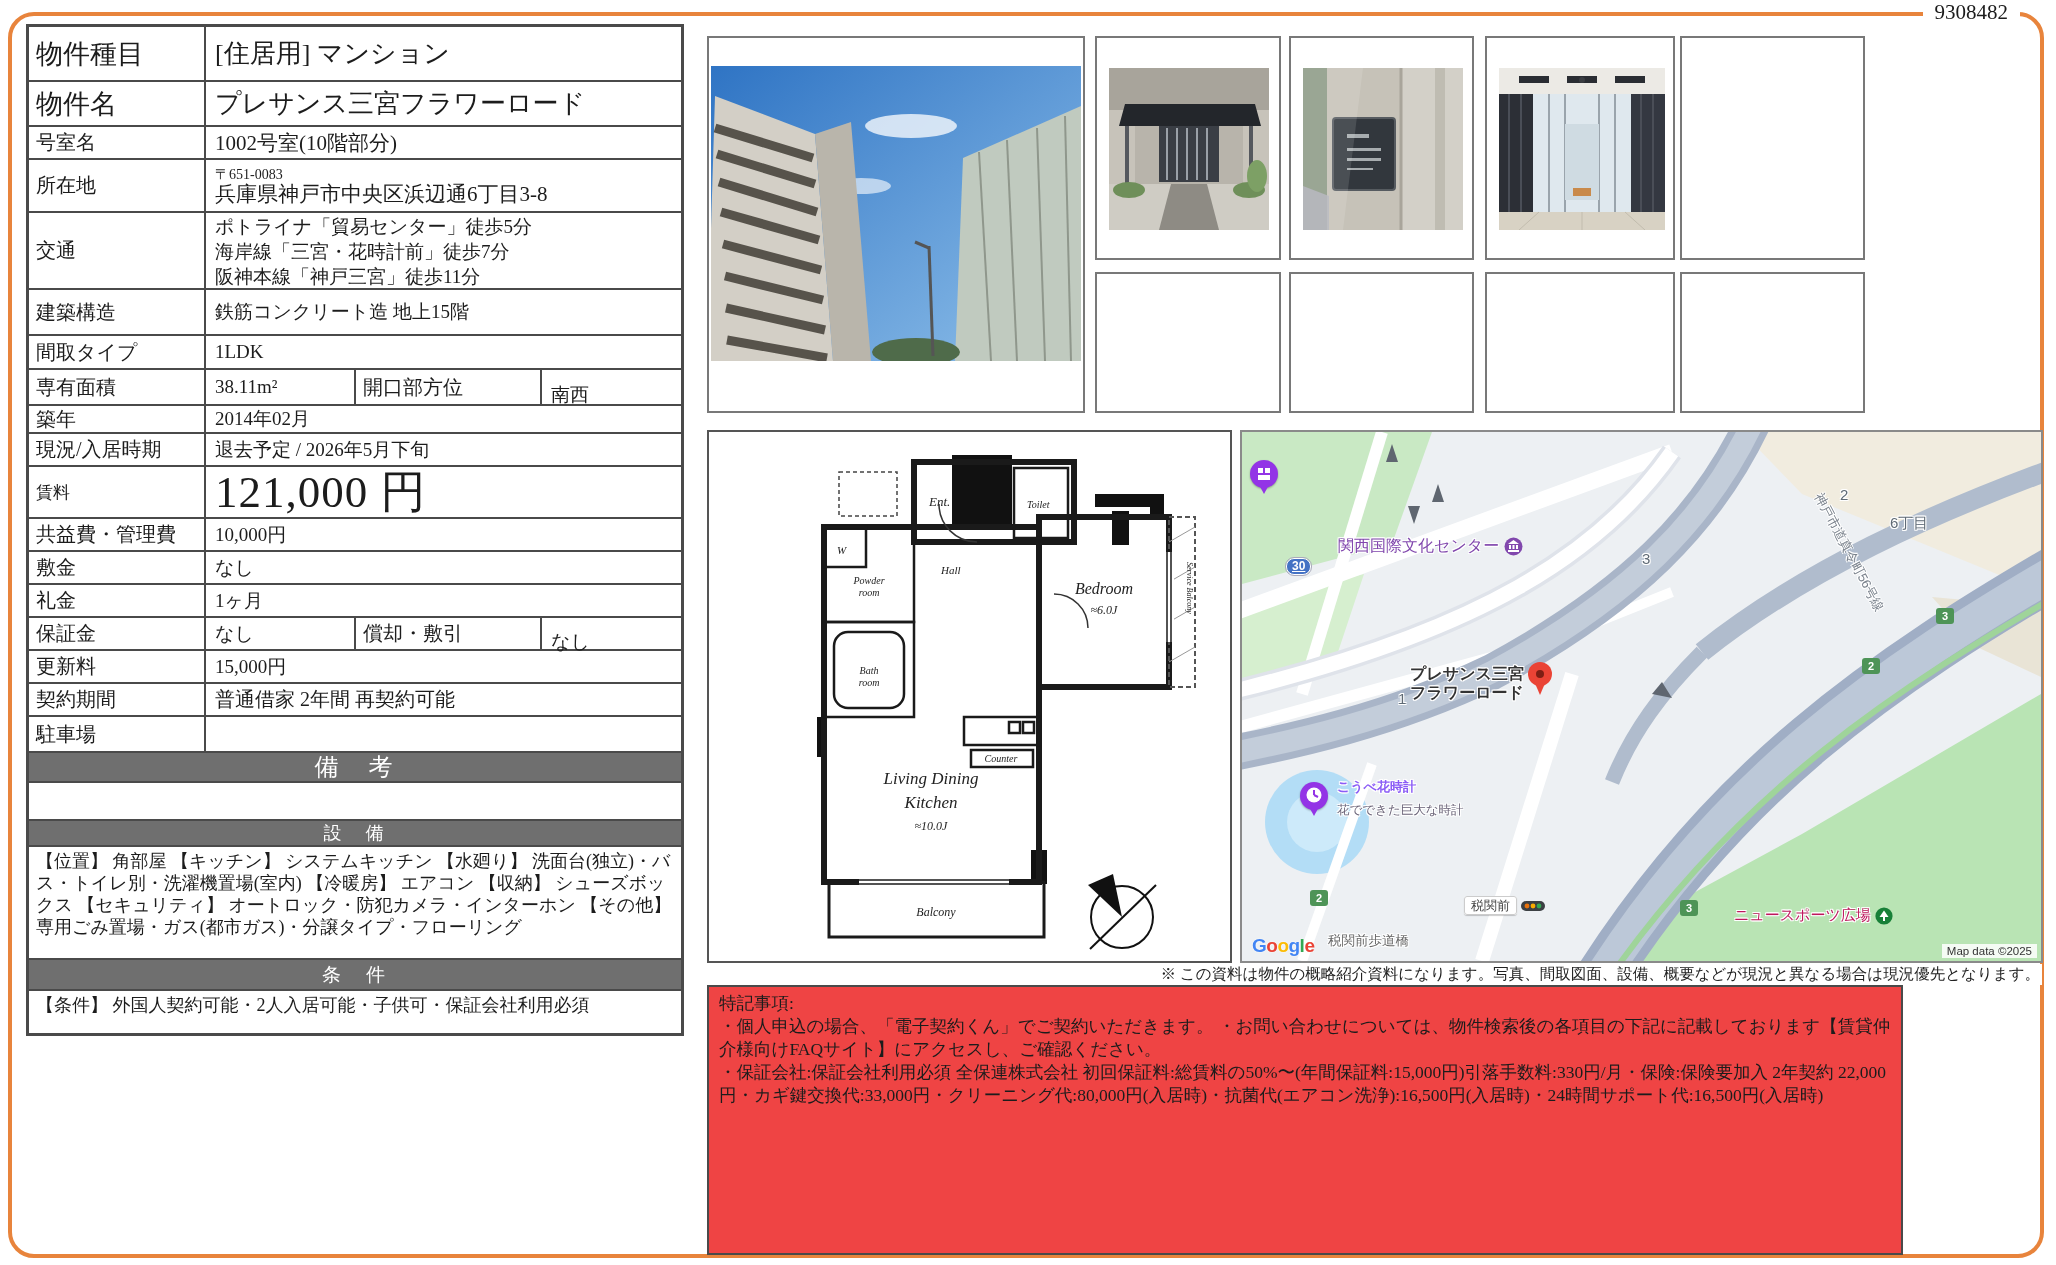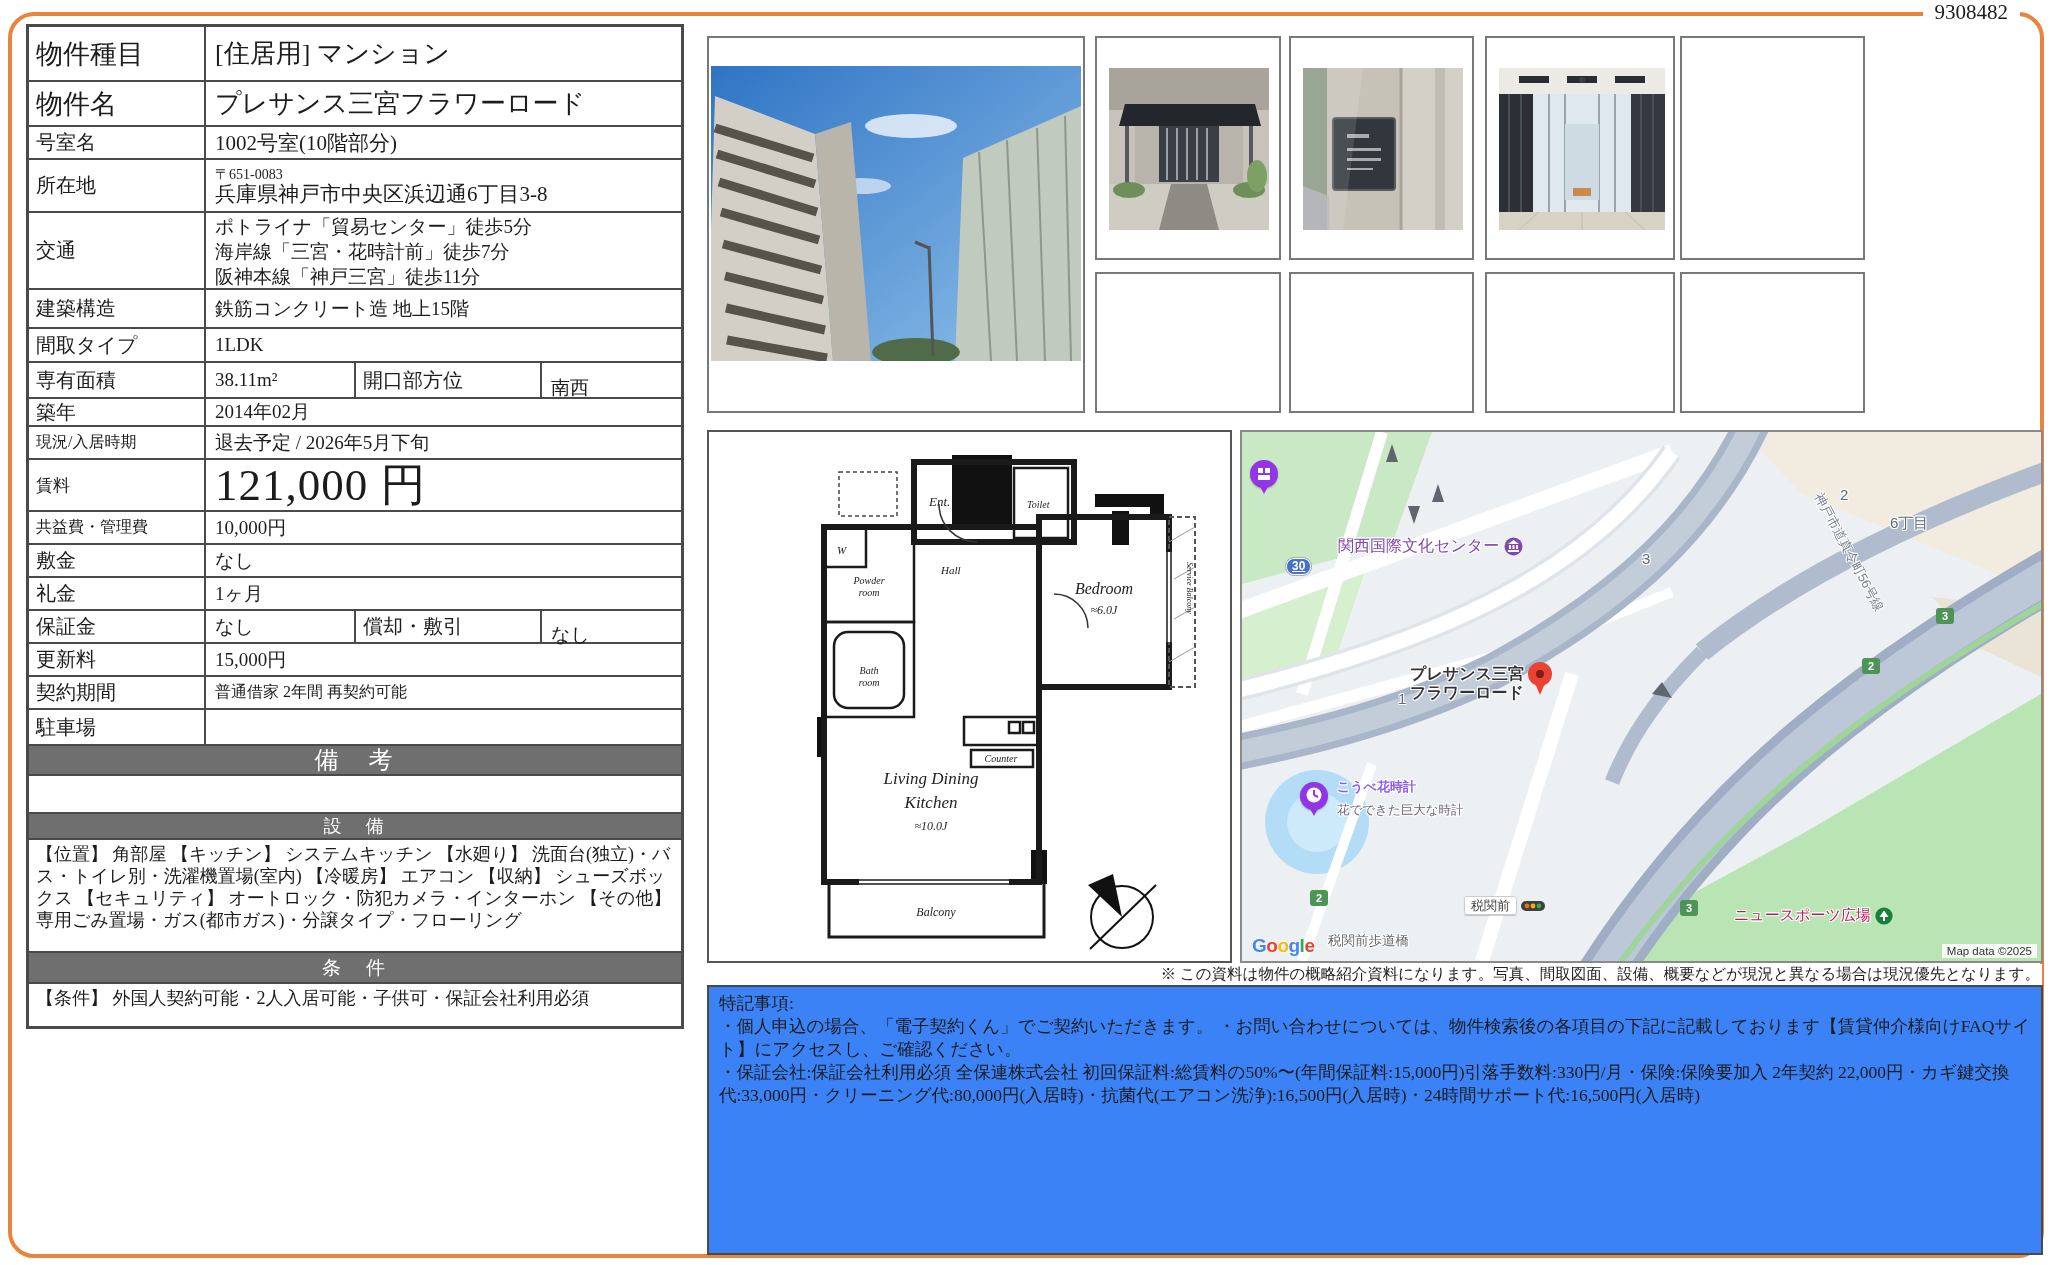--- a/index.html
+++ b/index.html
@@ -13,21 +13,21 @@
   
   .ptable{position:absolute;left:26px;top:24px;width:658px;border:3px solid #4a4a4a;box-sizing:border-box;background:#fff;z-index:2;}
   .trow{display:flex;box-sizing:border-box;border-bottom:2px solid #4a4a4a;align-items:stretch;}
   .trow:last-child{border-bottom:none;}
   .tl{width:177px;flex:0 0 177px;box-sizing:border-box;border-right:2px solid #4a4a4a;
       padding:1px 7px;display:flex;align-items:center;font-size:20px;}
   .tv{flex:1;box-sizing:border-box;padding:1px 9px;display:flex;align-items:center;font-size:19px;}
   .tl2{width:188px;flex:0 0 188px;box-sizing:border-box;border-left:2px solid #4a4a4a;border-right:2px solid #4a4a4a;
       padding:1px 7px;display:flex;align-items:center;font-size:20px;}
   .tv2{width:137px;flex:0 0 137px;box-sizing:border-box;padding:1px 9px;display:flex;align-items:center;font-size:19px;margin-top:16px;}
-  .fs27{font-size:27px;} .fs26{font-size:26px;} .fs21{font-size:21px;} .fs18{font-size:16px;} .fs17{font-size:17px;}
+  .fs27{font-size:27px;} .fs26{font-size:26px;} .fs21{font-size:21px;} .fs18{font-size:20px;} .fs17{font-size:17px;}
   .rent-v{font-size:45px;letter-spacing:1px;}
   .stack{display:block;padding-top:2px;}
   .zip{font-size:14px;line-height:15px;display:block;}
   .addr{font-size:21px;line-height:24px;display:block;}
   .acc{font-size:19px;line-height:25px;display:block;}
   .secbar{box-sizing:border-box;background:#6F6F6F;color:#fff;text-align:center;
           border-bottom:2px solid #4a4a4a;display:flex;align-items:center;justify-content:center;letter-spacing:3px;}
   .seccontent{box-sizing:border-box;border-bottom:2px solid #4a4a4a;padding:3px 7px;font-size:18px;line-height:22px;}
 
   
@@ -60,22 +60,22 @@
            font:11.5px "Liberation Sans",sans-serif;padding:1px 5px;z-index:4;}
   .pin-red{position:absolute;width:24px;height:24px;background:#EA4335;border-radius:50%;z-index:3;}
   .pin-red:after{content:"";position:absolute;left:6px;top:19px;border-left:6px solid transparent;border-right:6px solid transparent;border-top:14px solid #EA4335;}
   .pin-red i{position:absolute;left:8px;top:8px;width:8px;height:8px;border-radius:50%;background:#7e1e14;}
   .ppin{position:absolute;width:28px;height:28px;border-radius:50%;background:#9334e6;z-index:3;box-shadow:0 1px 2px rgba(0,0,0,.3);}
   .ppin:after{content:"";position:absolute;left:8px;top:23px;border-left:6px solid transparent;border-right:6px solid transparent;border-top:11px solid #9334e6;}
   .icon-circle{display:inline-block;vertical-align:middle;}
 
   
   .disclaimer{position:absolute;top:964px;right:14px;font-size:15.5px;color:#222;z-index:2;background:#fff;padding:0 2px;}
-  .special{position:absolute;left:707px;top:985px;width:1336px;height:270px;border:2.5px solid #4a4a4a;
-           box-sizing:border-box;background:#3b82f6;padding:5px 10px;font-size:17.5px;line-height:23px;z-index:2;}
+  .special{position:absolute;left:707px;top:985px;width:1196px;height:270px;border:2.5px solid #4a4a4a;
+           box-sizing:border-box;background:#ef4444;padding:5px 10px;font-size:17.5px;line-height:23px;z-index:2;}
   .special p{margin:0;}
 
   svg text{font-family:"Liberation Serif","DejaVu Serif",serif;}
   .fp-label{font-style:italic;fill:#222;}
 </style>
 </head>
 <body>
 
 <div class="page">
   <div class="frame"></div>
@@ -106,21 +106,21 @@
     <div class="trow" style="height:77px">
       <div class="tl">交通</div>
       <div class="tv">
           <span class="stack">
         <span class="acc">ポトライナ「貿易センター」徒歩5分</span>
         <span class="acc">海岸線「三宮・花時計前」徒歩7分</span>
         <span class="acc">阪神本線「神戸三宮」徒歩11分</span>
       </span>
         </div>
     </div>
-    <div class="trow" style="height:39px">
+    <div class="trow" style="height:46px">
       <div class="tl">建築構造</div>
       <div class="tv">鉄筋コンクリート造 地上15階</div>
     </div>
     <div class="trow" style="height:34px">
       <div class="tl">間取タイプ</div>
       <div class="tv">1LDK</div>
     </div>
     <div class="trow" style="height:36px">
       <div class="tl">専有面積</div>
       <div class="tv" style="flex:0 0 148px">38.11m²</div>

